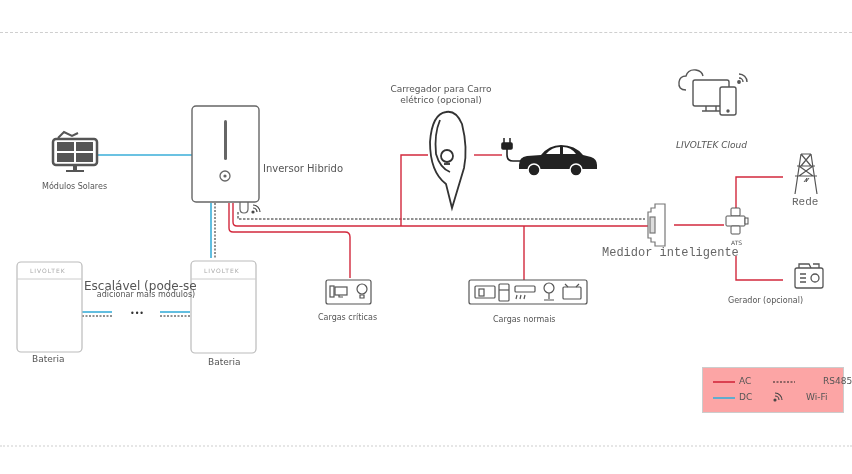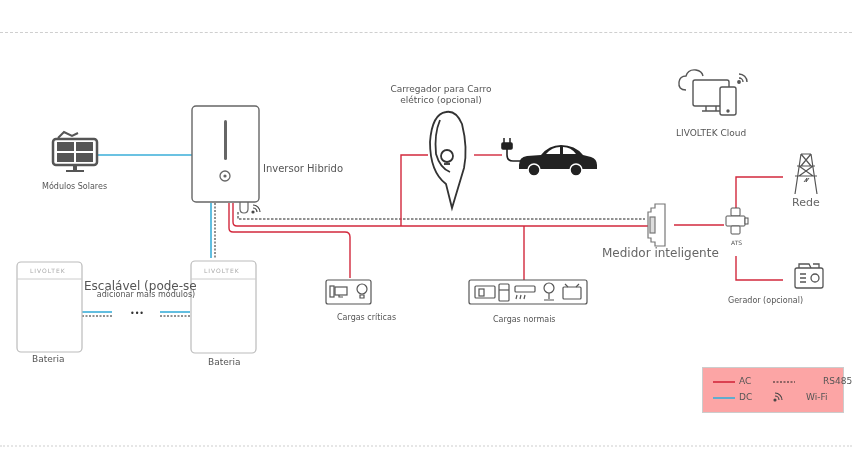--- a/index.html
+++ b/index.html
@@ -1,21 +1,21 @@
 <!DOCTYPE html>
 <html><head>
 <meta charset="utf-8">
 <style>
   html,body{margin:0;padding:0;background:#fff;}
   body{width:852px;height:474px;position:relative;overflow:hidden;font-family:"DejaVu Sans","Liberation Sans",sans-serif;color:#555;}
   .dash-line{position:absolute;left:0;width:852px;height:0;border-top:1px dashed #cfcfcf;}
   svg#diagram{position:absolute;left:0;top:0;}
   .lbl{position:absolute;font-size:9px;color:#555;white-space:nowrap;line-height:1.2;}
   .lbl.center{text-align:center;}
-  .big{font-size:12px;color:#666;}
+  .big{font-size:12px;color:#666;font-family:Liberation Mono, monospace;}
   .legend{position:absolute;left:702px;top:367px;width:140px;height:44px;border:1px solid #ccc;background:#fca5a5;}
   .legend .row{position:absolute;font-size:9px;color:#555;}
 </style>
 </head>
 <body>
 
 <div class="dash-line" style="top:32px;"></div>
 <div class="dash-line" style="top:445px;border-top:2px dotted #e6e6e6;"></div>
 
 <svg id="diagram" width="852" height="474" viewBox="0 0 852 474">
@@ -153,26 +153,26 @@
     <path d="M549 293 v6 M544 300 h10"></path>
     <rect x="563" y="287" width="18" height="12" rx="1"></rect>
     <path d="M568 287 l-3 -3 M576 287 l3 -3"></path>
   </g>
 </svg>
 
 <div class="lbl" style="left:42px;top:182px;font-size:8px;">Módulos Solares</div>
 <div class="lbl" style="left:263px;top:163px;font-size:10px;">Inversor Hibrido</div>
 <div class="lbl center" style="left:386px;top:84px;width:110px;font-size:9px;">Carregador para Carro</div>
 <div class="lbl center" style="left:386px;top:95px;width:110px;font-size:9px;">elétrico (opcional)</div>
-<div class="lbl" style="left:676px;top:128px;font-size:9px;">LIVOLTEK Cloud</div>
+<div class="lbl" style="left:676px;top:140px;font-size:9px;font-style:italic;">LIVOLTEK Cloud</div>
 <div class="lbl big" style="left:792px;top:196px;font-size:11px;">Rede</div>
 <div class="lbl" style="left:731px;top:239px;font-size:6px;">ATS</div>
 <div class="lbl big" style="left:602px;top:246px;">Medidor inteligente</div>
 <div class="lbl" style="left:728px;top:296px;font-size:8px;">Gerador (opcional)</div>
-<div class="lbl" style="left:337px;top:313px;font-size:8px;">Cargas críticas</div>
+<div class="lbl" style="left:318px;top:313px;font-size:8px;">Cargas críticas</div>
 <div class="lbl" style="left:493px;top:315px;font-size:8px;">Cargas normais</div>
 <div class="lbl" style="left:32px;top:354px;font-size:9px;">Bateria</div>
 <div class="lbl" style="left:208px;top:357px;font-size:9px;">Bateria</div>
 <div class="lbl" style="left:30px;top:267px;font-size:6px;color:#aaa;letter-spacing:1px;">LIVOLTEK</div>
 <div class="lbl" style="left:204px;top:267px;font-size:6px;color:#aaa;letter-spacing:1px;">LIVOLTEK</div>
 <div class="lbl center" style="left:84px;top:279px;width:106px;font-size:12px;">Escalável (pode-se</div>
 <div class="lbl center" style="left:84px;top:290px;width:124px;font-size:8px;">adicionar mais módulos)</div>
 <div class="lbl center" style="left:120px;top:309px;width:34px;font-size:8px;color:#333;">•••</div>
 
 <div class="legend">

